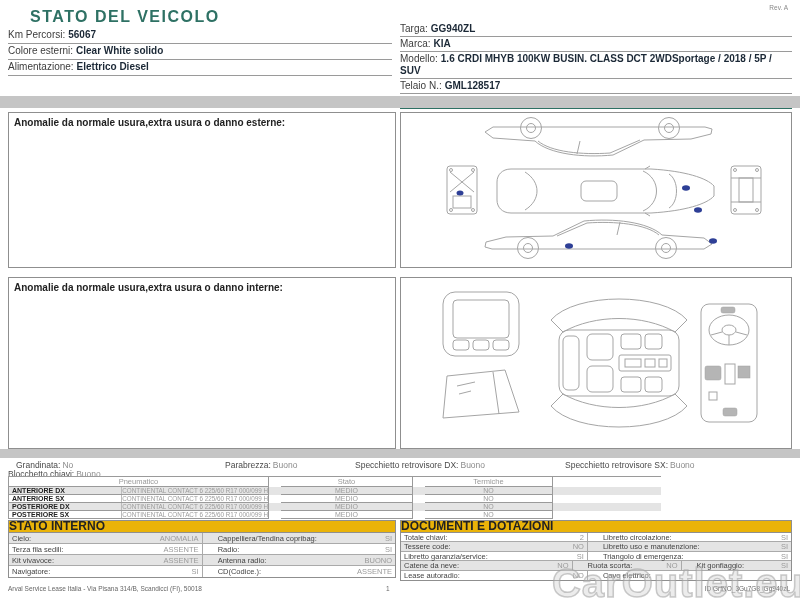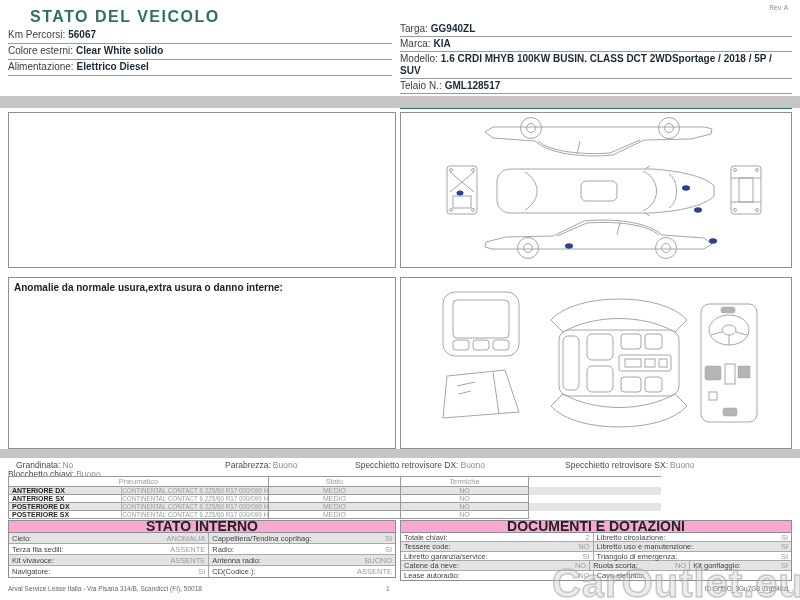--- a/index.html
+++ b/index.html
@@ -32,21 +32,21 @@
   .anom-cols{display:flex;font-size:9px;color:#444;line-height:11px;}
   .anom-col1{width:190px;padding-left:12px;}
   .anom-col2{width:170px;}
 
   
   .statusline{position:absolute;font-size:8.5px;line-height:9px;}
   .statusline .flabel{color:#4a4a4a;}
   .statusline .svalue{color:#8c8c8c;margin-left:2px;}
 
   
-  .trow{display:flex;box-sizing:border-box;}
+  .trow{display:flex;box-sizing:border-box;gap:12px;}
   .tcell{box-sizing:border-box;border-right:1px solid #9a9a9a;border-bottom:1px solid #9a9a9a;
          overflow:hidden;white-space:nowrap;}
   .shade{background:#e4e4e4;}
 
   
   .tyres{position:absolute;left:8px;top:476px;width:652px;border-top:1px solid #9a9a9a;
          border-left:1px solid #9a9a9a;font-size:7px;}
   .tyres .hrow .tcell{height:10px;line-height:10px;text-align:center;color:#9b9b9b;font-size:7.5px;}
   .tyres .drow .tcell{height:8px;line-height:8px;}
   .t-pos{width:260px;display:flex;padding:0;}
@@ -55,22 +55,22 @@
   .t-stato{width:132px;text-align:center;color:#9b9b9b;}
   .t-term{width:128px;text-align:center;color:#9b9b9b;}
   .cerchi{position:absolute;left:668px;top:476px;width:124px;border-top:1px solid #9a9a9a;
           border-left:1px solid #9a9a9a;font-size:7px;}
   .cerchi .tcell{width:124px;text-align:center;color:#9b9b9b;}
   .cerchi .hrow .tcell{height:10px;line-height:10px;font-size:7.5px;}
   .cerchi .drow .tcell{height:8px;line-height:8px;}
 
   
   .infotable{position:absolute;border:1px solid #8f8f8f;box-sizing:border-box;font-size:7.5px;}
-  .infotable .thead{background:#f9a8d4;border-bottom:1px solid #8f8f8f;text-align:center;
-                    font-weight:bold;color:#222;font-size:14px;height:11px;line-height:11px;}
+  .infotable .thead{background:#eab308;border-bottom:1px solid #8f8f8f;
+                    font-weight:bold;color:#222;font-size:12px;height:11px;line-height:11px;}
   .stato-interno{left:8px;top:520px;width:388px;}
   .documenti{left:400px;top:520px;width:392px;}
   .infotable .trow{border-bottom:1px solid #aaa;}
   .infotable .trow:last-child{border-bottom:none;}
   .stato-interno .trow{height:11px;line-height:11px;}
   .documenti .trow{height:9.4px;line-height:9.4px;}
   .ilabel{color:#444;padding-left:3px;}
   .ivalue{color:#9b9b9b;text-align:right;padding-right:3px;}
   .vdiv{border-right:1px solid #aaa;}
 
@@ -122,20 +122,21 @@
       <span class="flabel">Telaio N.:</span><span class="fvalue">GML128517</span>
     </div>
     <div class="frow teal-underline">
       <span class="flabel">1a imm.:</span><span class="fvalue">07/10/2021</span>
     </div>
   </div>
 
   <div class="graybar bar1"></div>
 
   <div class="box box-ext-text">
+    <div class="anom-title">Anomalie da normale usura,extra usura o danno esterne:</div>
   </div>
 
   <div class="box box-ext-diagram">
     <svg width="390" height="154" viewBox="0 0 390 154">
 
       <g transform="translate(80,50) scale(1,-1)">
         <path class="ln" d="M4,31 L12,25 L54,22 C68,9 102,5 132,8 L163,23 L210,24 L230,29 L231,34 L224,36 L12,36 Z"></path>
         <path class="ln" d="M57,22 C70,11 101,8 129,10 L159,23"></path>
         <path class="ln" d="M96,9 L99,22"></path>
         <circle class="ln" cx="50" cy="35" r="10.5"></circle>

